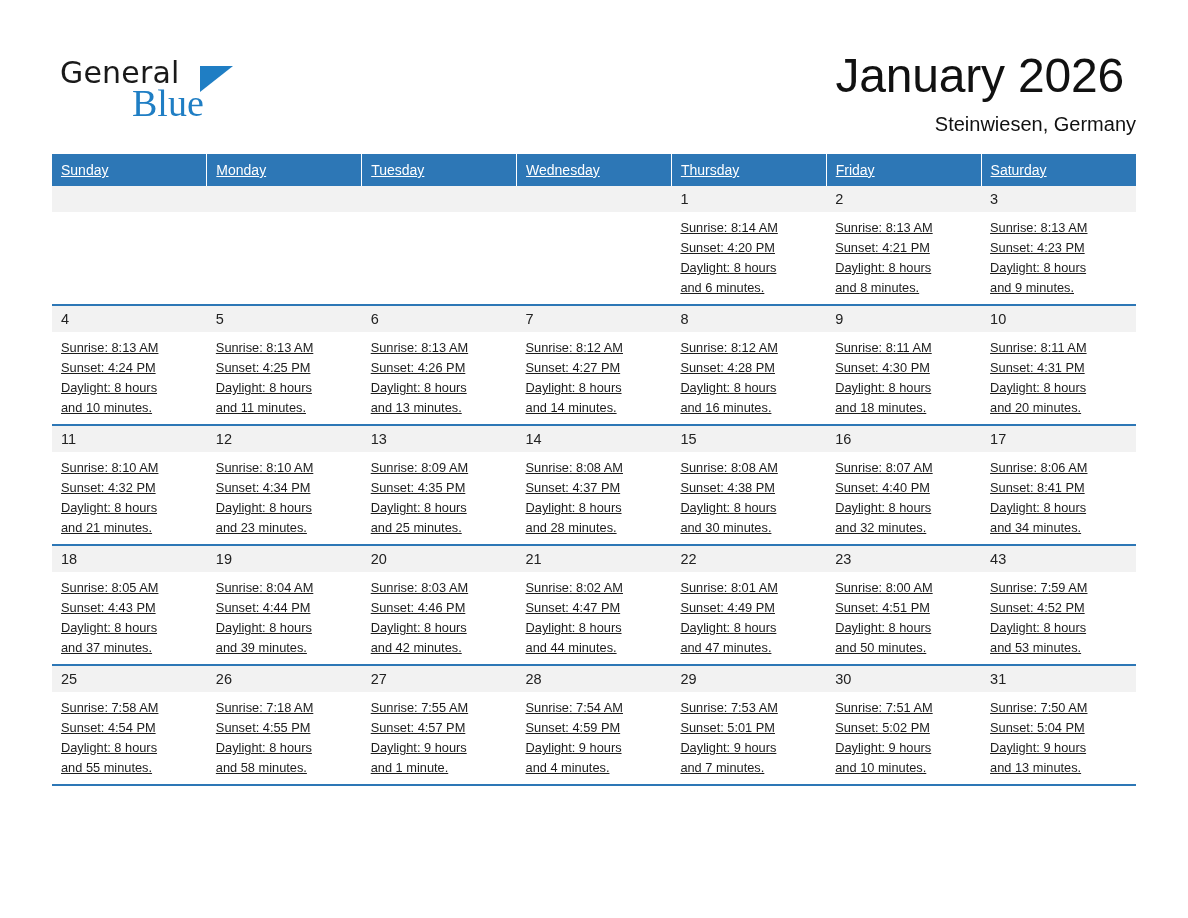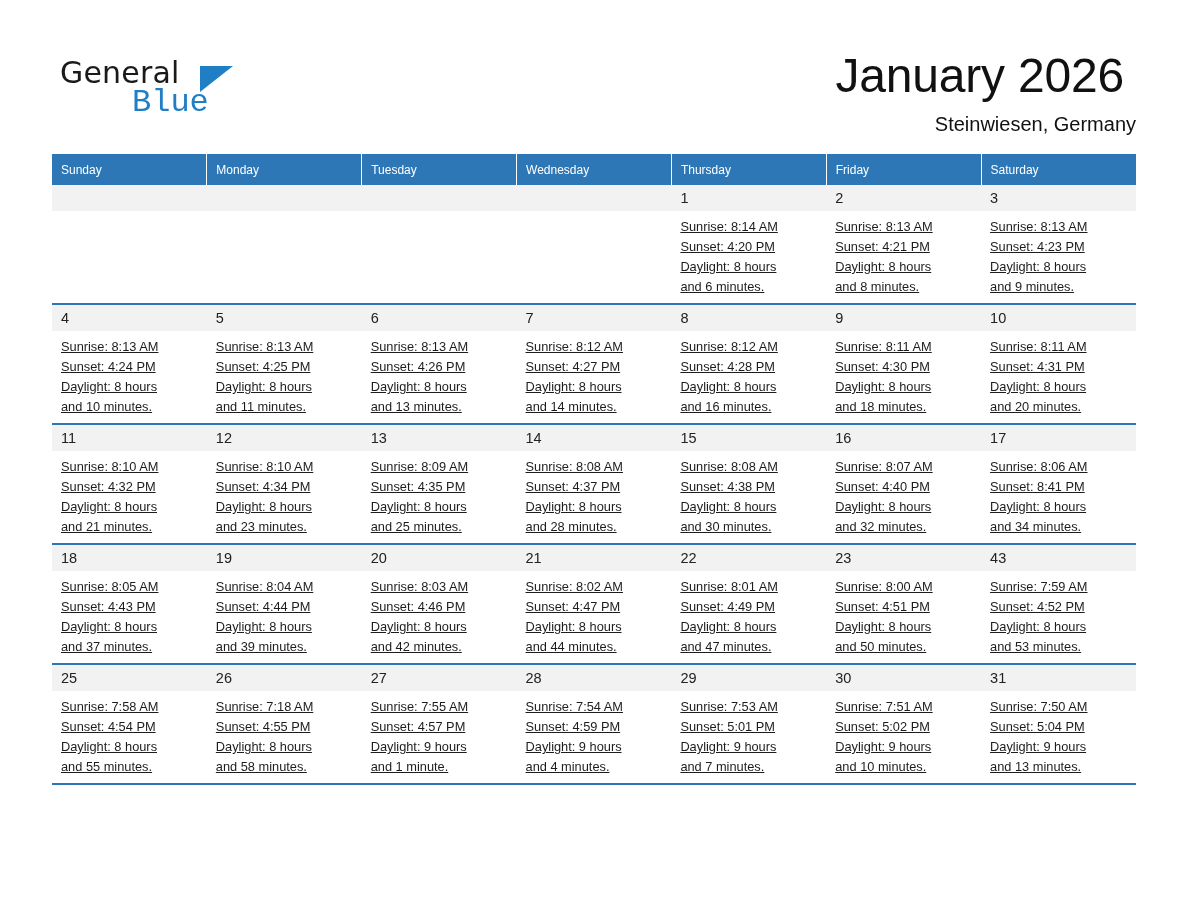--- a/index.html
+++ b/index.html
@@ -32,25 +32,25 @@
     padding-left: 8px;
   }
   .logo-general {
     font-size: 30px;
     color: #1a1a1a;
     letter-spacing: 0.2px;
     line-height: 34px;
     font-family: "DejaVu Sans", sans-serif;
   }
   .logo-blue {
-    font-size: 32px;
+    font-size: 38px;
     color: #1f7ec4;
     line-height: 30px;
     margin-left: 72px;
-    font-family: Liberation Mono, monospace;
+    font-family: Liberation Serif, serif;
     display: block;
     margin-top: -2px;
   }
   .logo-tri {
     position: absolute;
     left: 148px;
     top: 10px;
     width: 0;
     height: 0;
     border-left: 33px solid #1f7ec4;
@@ -76,26 +76,27 @@
   
   table.cal {
     width: 1084px;
     border-collapse: collapse;
     table-layout: fixed;
     margin-top: 18px;
   }
   table.cal th {
     background: #2d77b6;
     color: #ffffff;
-    font-size: 12px;
+    font-size: 14px;
     font-weight: normal;
     text-align: left;
     padding: 8px 0 8px 9px;
     height: 15px;
     border-right: 1px solid #ffffff;
+    text-decoration: underline;
   }
   table.cal th:last-child { border-right: none; }
 
   table.cal td {
     vertical-align: top;
     border-bottom: 2px solid #2d77b6;
     padding: 0;
     height: 118px;
     width: 154.8px;
   }

